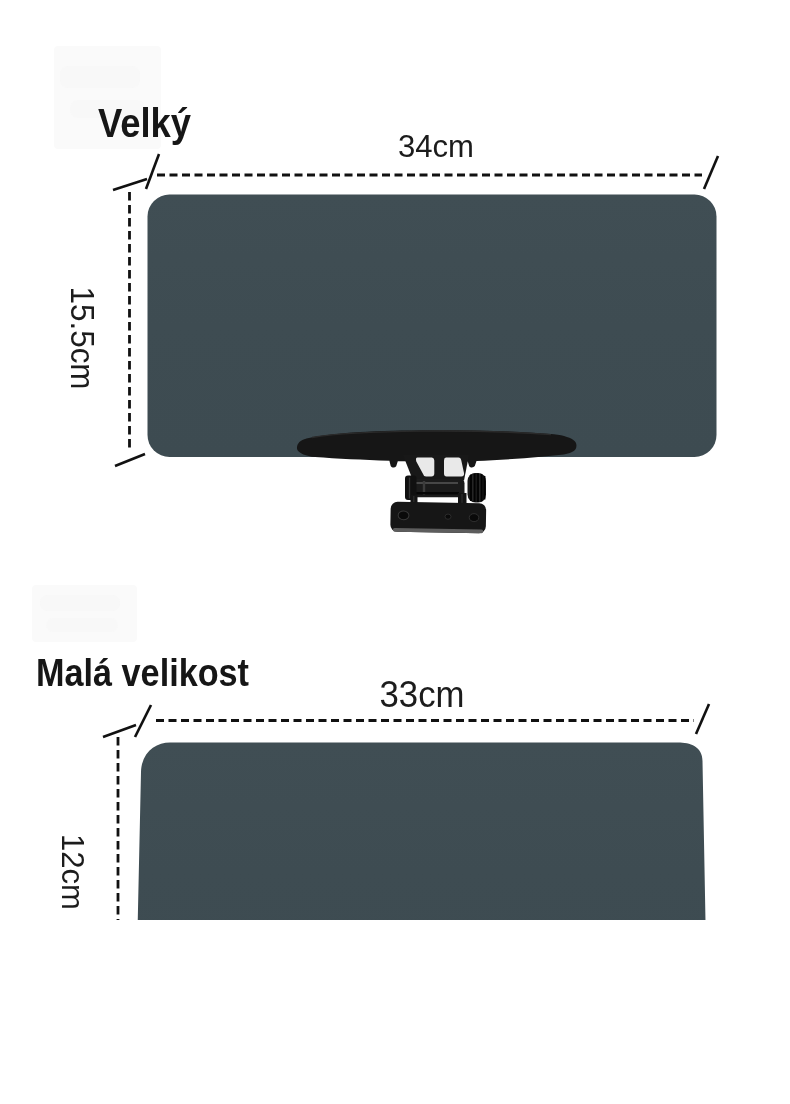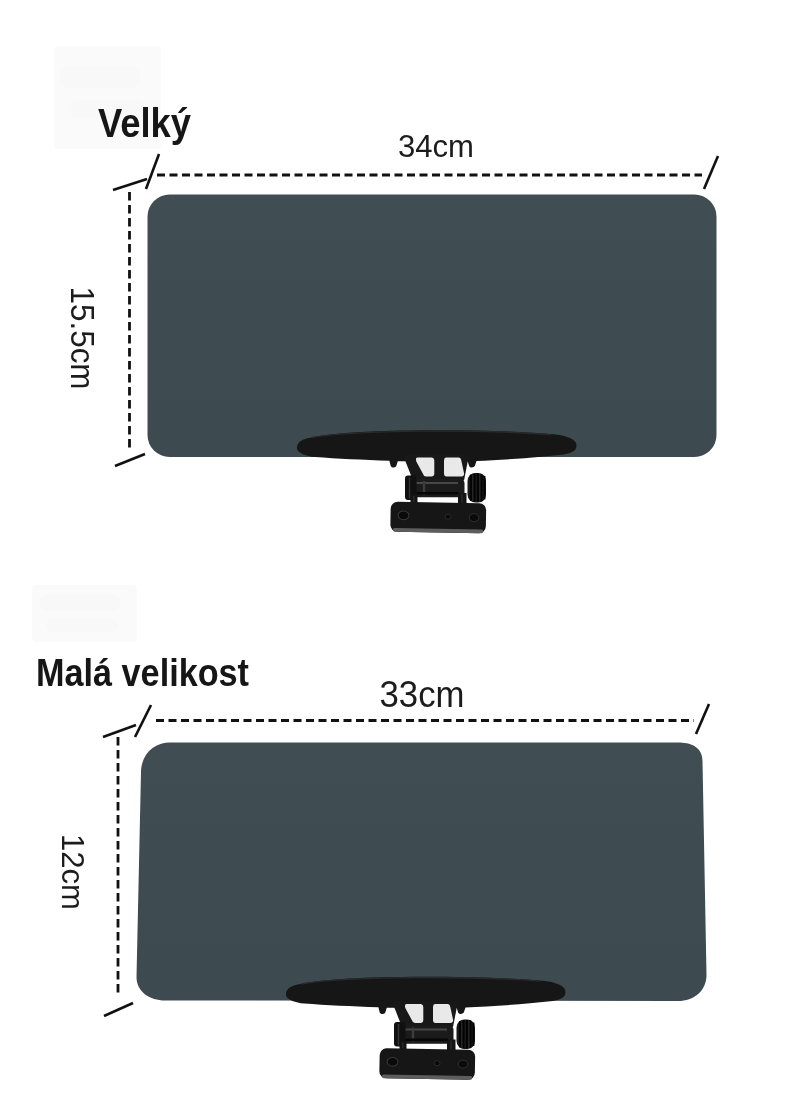--- a/index.html
+++ b/index.html
@@ -1,16 +1,16 @@
 <!DOCTYPE html>
 <html><head>
 <meta charset="utf-8">
 <style>
 html,body{margin:0;padding:0;background:#fff;}
-#stage{width:790px;height:1104px;position:relative;overflow:hidden;background:#4d7c0f;}
+#stage{width:790px;height:920px;position:relative;overflow:hidden;background:#4d7c0f;}
 text{font-family:"Liberation Sans",sans-serif;}
 </style>
 </head>
 <body>
 <div id="stage">
 <svg width="790" height="1104" viewBox="0 0 790 1104" xmlns="http://www.w3.org/2000/svg">
 <defs>
 <linearGradient id="panelg" x1="0" y1="0" x2="0" y2="1">
 <stop offset="0" stop-color="#404e54"></stop>
 <stop offset="0.5" stop-color="#3e4c52"></stop>

